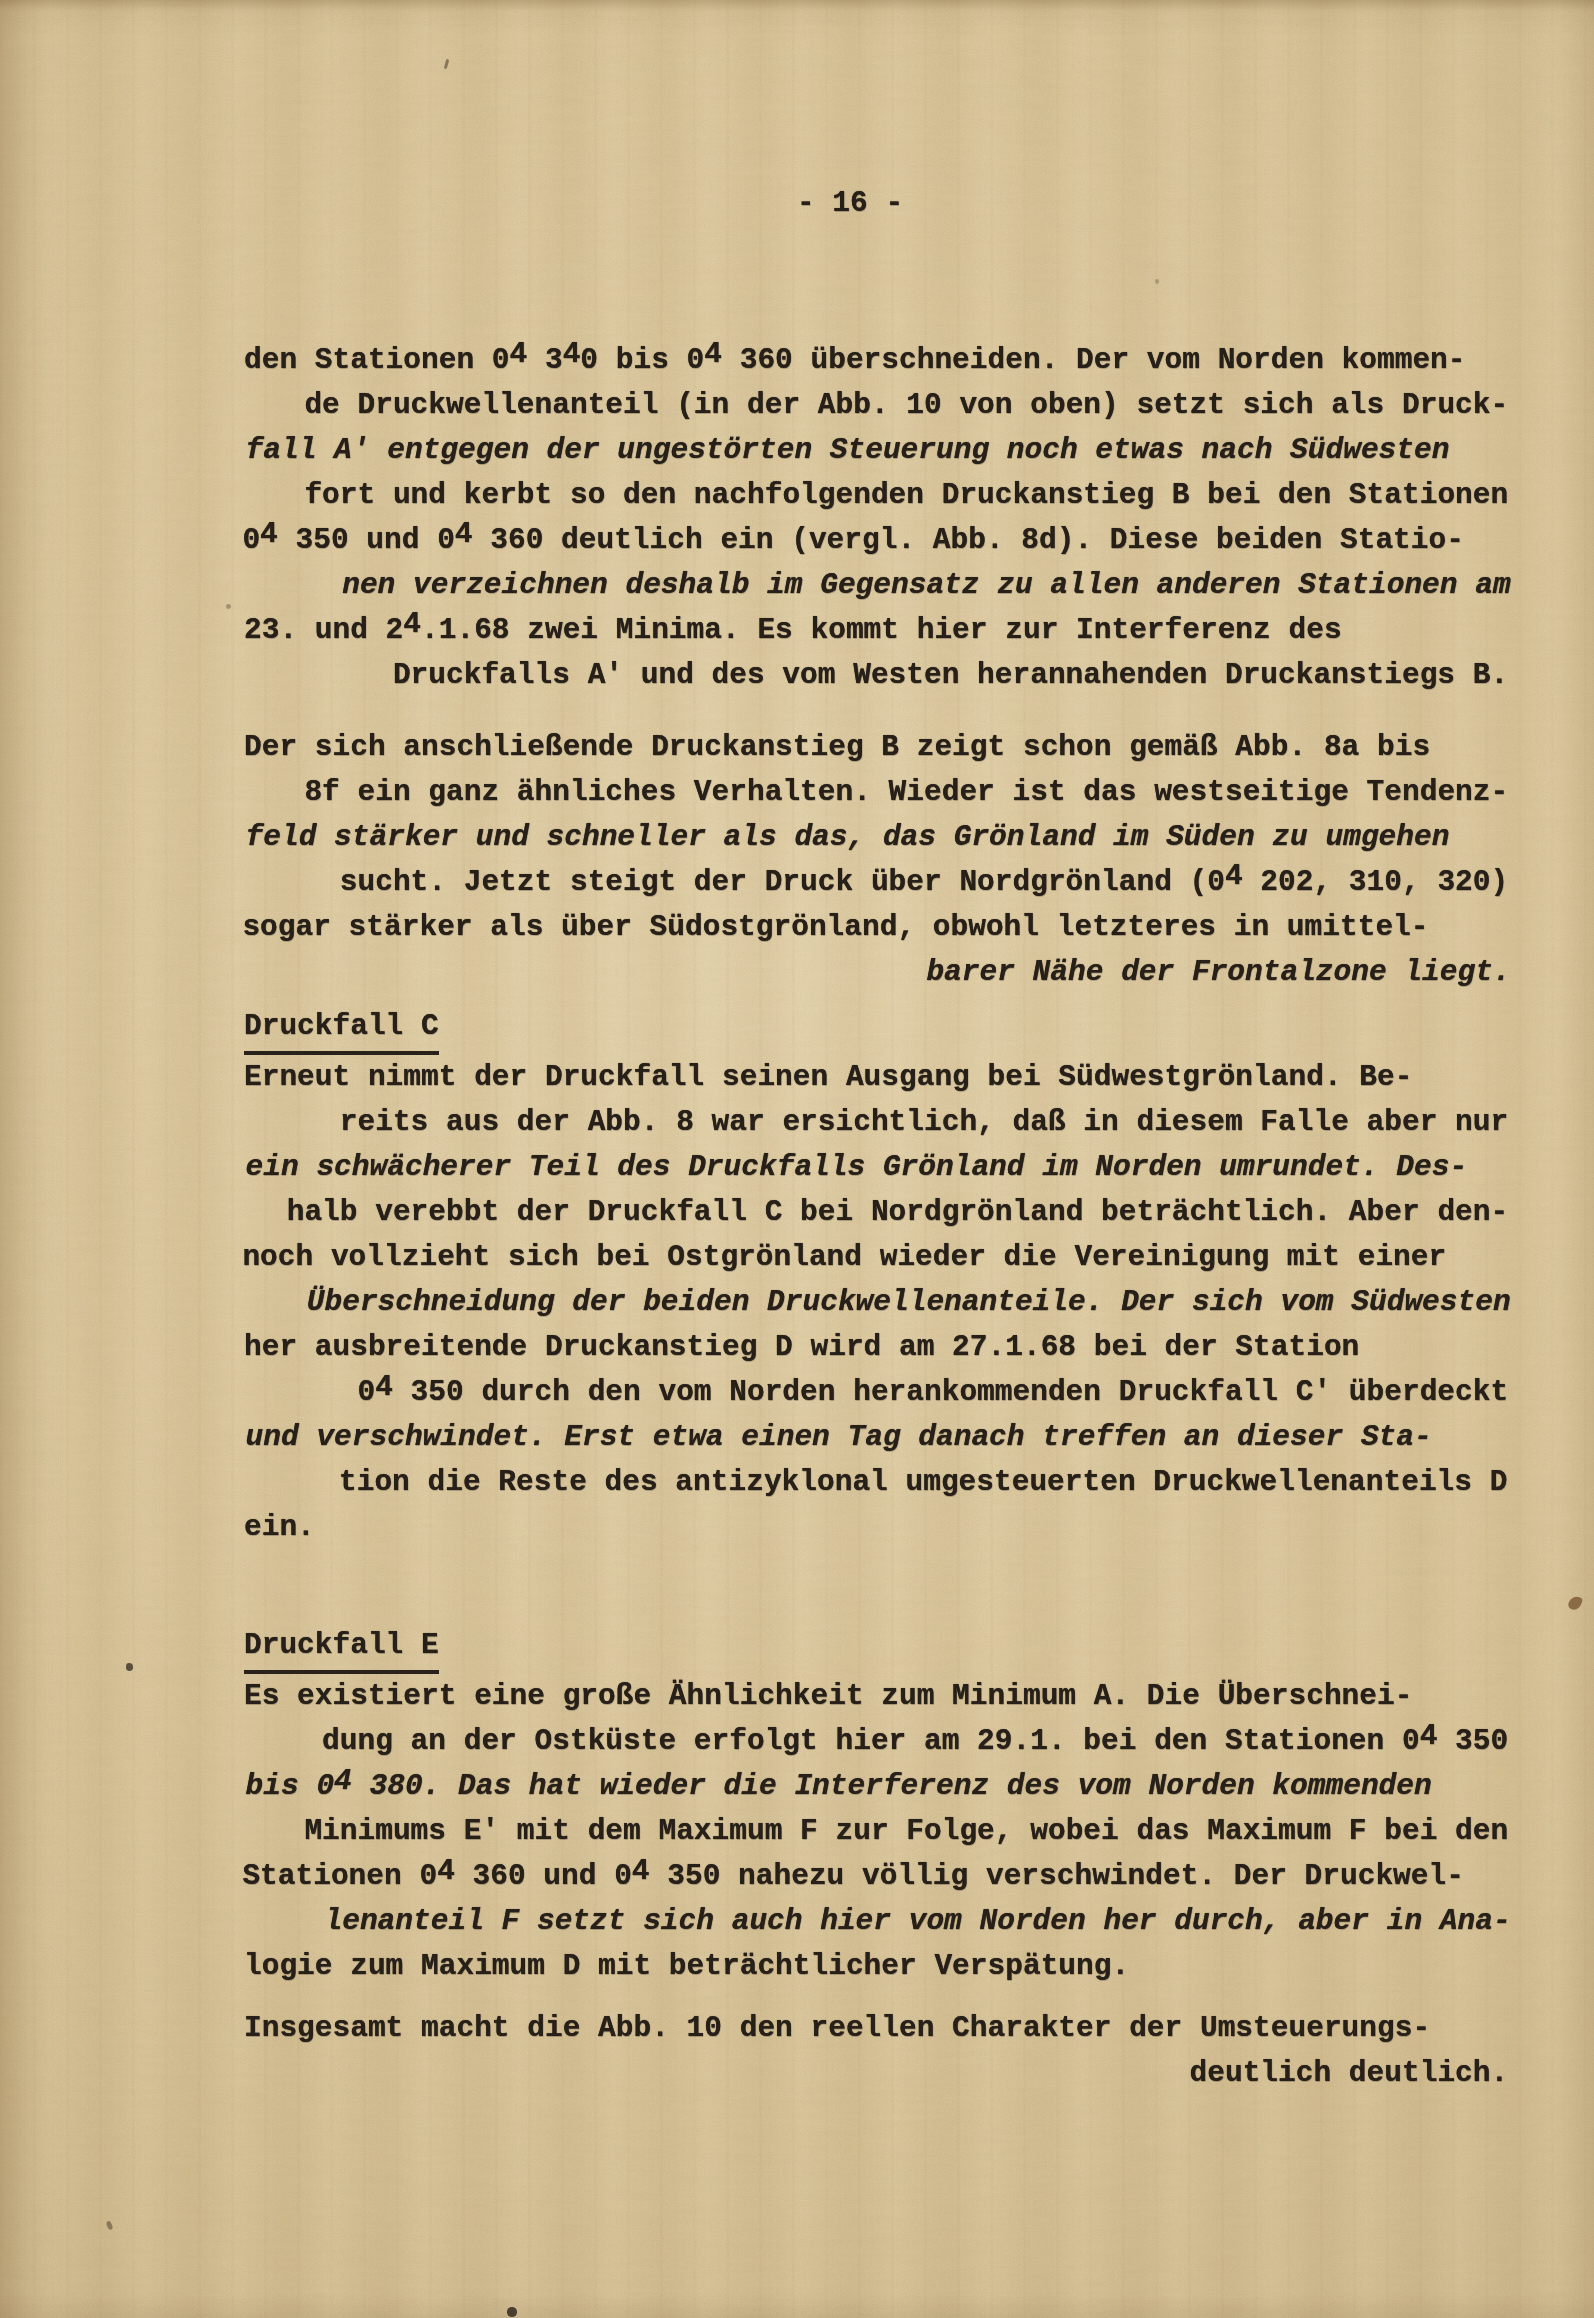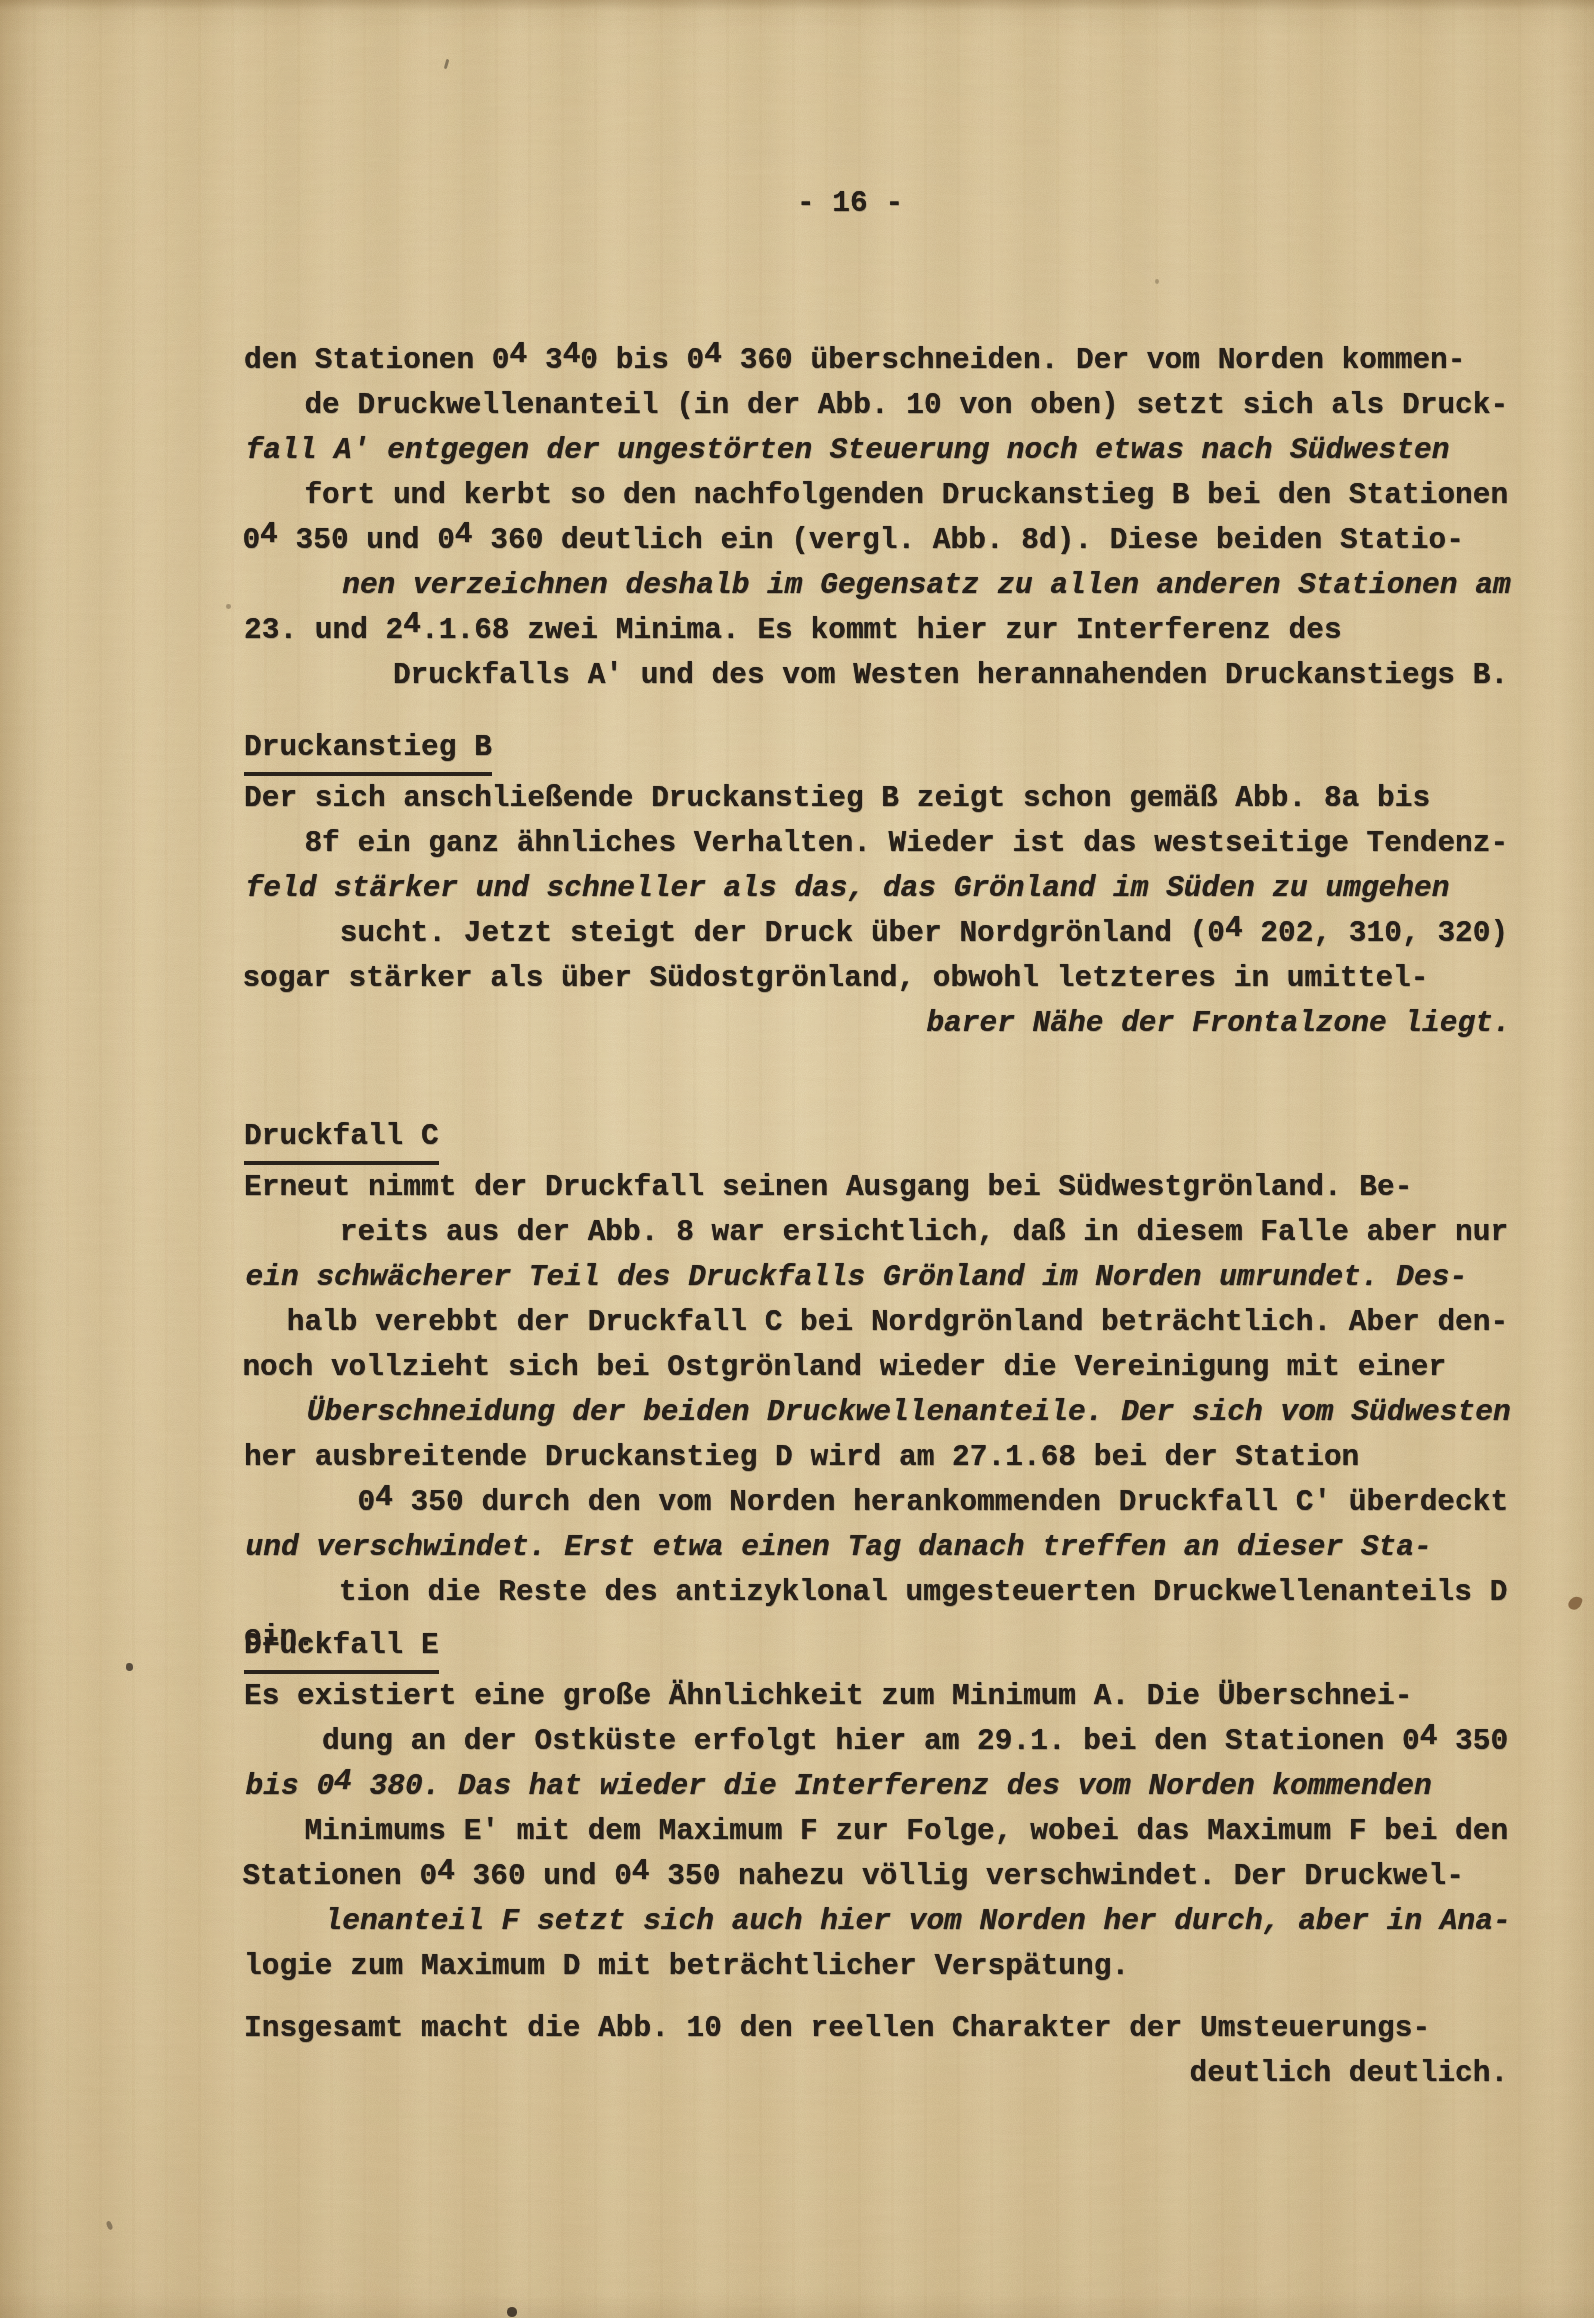--- a/index.html
+++ b/index.html
@@ -53,25 +53,24 @@
   </filter>
   <rect width="100%" height="100%" filter="url(#g1)" opacity="0.55"></rect>
   <rect width="100%" height="100%" filter="url(#g2)" opacity="0.6"></rect>
 </svg>
 
 <div class="pagenum txt">- 16 -</div>
 
 <div class="block txt" style="top:338px"><div class="tline">den Stationen 0<span class="r4">4</span> 3<span class="r4">4</span>0 bis 0<span class="r4">4</span> 360 überschneiden. Der vom Norden kommen-</div><div class="tline">de Druckwellenanteil (in der Abb. 10 von oben) setzt sich als Druck-</div><div class="tline">fall A' entgegen der ungestörten Steuerung noch etwas nach Südwesten</div><div class="tline">fort und kerbt so den nachfolgenden Druckanstieg B bei den Stationen</div><div class="tline">0<span class="r4">4</span> 350 und 0<span class="r4">4</span> 360 deutlich ein (vergl. Abb. 8d). Diese beiden Statio-</div><div class="tline">nen verzeichnen deshalb im Gegensatz zu allen anderen Stationen am</div><div class="tline">23. und 2<span class="r4">4</span>.1.68 zwei Minima. Es kommt hier zur Interferenz des</div><div class="tline">Druckfalls A' und des vom Westen herannahenden Druckanstiegs B.</div></div>
 
 <div class="block" style="top:725px">
-  <div class="txt"><span class="hu">Druckanstieg B</span></div>
   <div class="txt"><div class="tline">Der sich anschließende Druckanstieg B zeigt schon gemäß Abb. 8a bis</div><div class="tline">8f ein ganz ähnliches Verhalten. Wieder ist das westseitige Tendenz-</div><div class="tline">feld stärker und schneller als das, das Grönland im Süden zu umgehen</div><div class="tline">sucht. Jetzt steigt der Druck über Nordgrönland (0<span class="r4">4</span> 202, 310, 320)</div><div class="tline">sogar stärker als über Südostgrönland, obwohl letzteres in umittel-</div><div class="tline">barer Nähe der Frontalzone liegt.</div></div>
 </div>
 
-<div class="block" style="top:1114px">
+<div class="block" style="top:1004px">
   <div class="txt"><span class="hu">Druckfall C</span></div>
   <div class="txt"><div class="tline">Erneut nimmt der Druckfall seinen Ausgang bei Südwestgrönland. Be-</div><div class="tline">reits aus der Abb. 8 war ersichtlich, daß in diesem Falle aber nur</div><div class="tline">ein schwächerer Teil des Druckfalls Grönland im Norden umrundet. Des-</div><div class="tline">halb verebbt der Druckfall C bei Nordgrönland beträchtlich. Aber den-</div><div class="tline">noch vollzieht sich bei Ostgrönland wieder die Vereinigung mit einer</div><div class="tline">Überschneidung der beiden Druckwellenanteile. Der sich vom Südwesten</div><div class="tline">her ausbreitende Druckanstieg D wird am 27.1.68 bei der Station</div><div class="tline">0<span class="r4">4</span> 350 durch den vom Norden herankommenden Druckfall C' überdeckt</div><div class="tline">und verschwindet. Erst etwa einen Tag danach treffen an dieser Sta-</div><div class="tline">tion die Reste des antizyklonal umgesteuerten Druckwellenanteils D</div><div class="tline">ein.</div></div>
 </div>
 
 <div class="block" style="top:1623px">
   <div class="txt"><span class="hu">Druckfall E</span></div>
   <div class="txt"><div class="tline">Es existiert eine große Ähnlichkeit zum Minimum A. Die Überschnei-</div><div class="tline">dung an der Ostküste erfolgt hier am 29.1. bei den Stationen 0<span class="r4">4</span> 350</div><div class="tline">bis 0<span class="r4">4</span> 380. Das hat wieder die Interferenz des vom Norden kommenden</div><div class="tline">Minimums E' mit dem Maximum F zur Folge, wobei das Maximum F bei den</div><div class="tline">Stationen 0<span class="r4">4</span> 360 und 0<span class="r4">4</span> 350 nahezu völlig verschwindet. Der Druckwel-</div><div class="tline">lenanteil F setzt sich auch hier vom Norden her durch, aber in Ana-</div><div class="tline">logie zum Maximum D mit beträchtlicher Verspätung.</div></div>
 </div>
 
 <div class="block txt" style="top:2006px"><div class="tline">Insgesamt macht die Abb. 10 den reellen Charakter der Umsteuerungs-</div><div class="tline">deutlich deutlich.</div></div>

